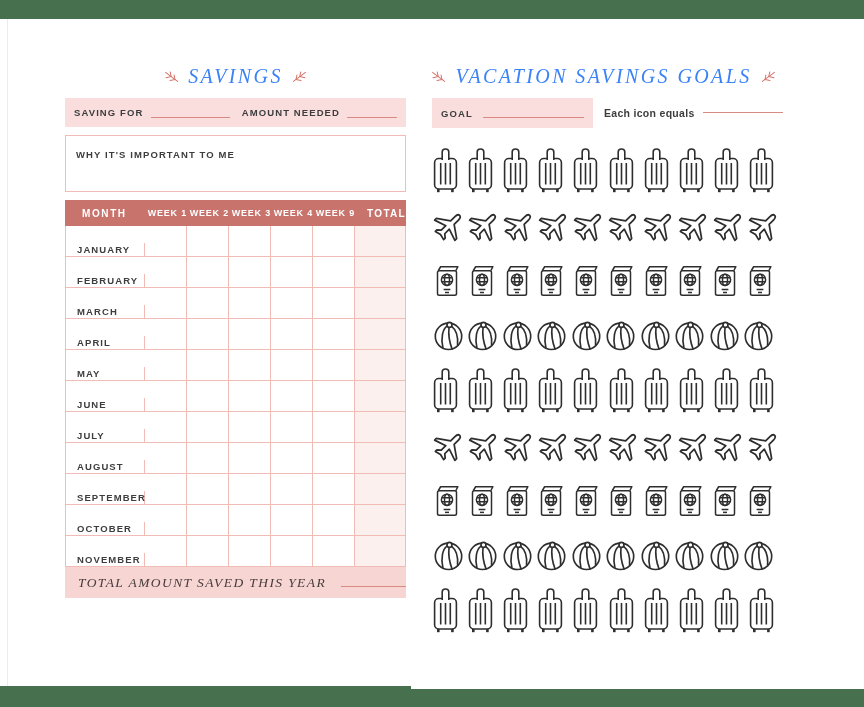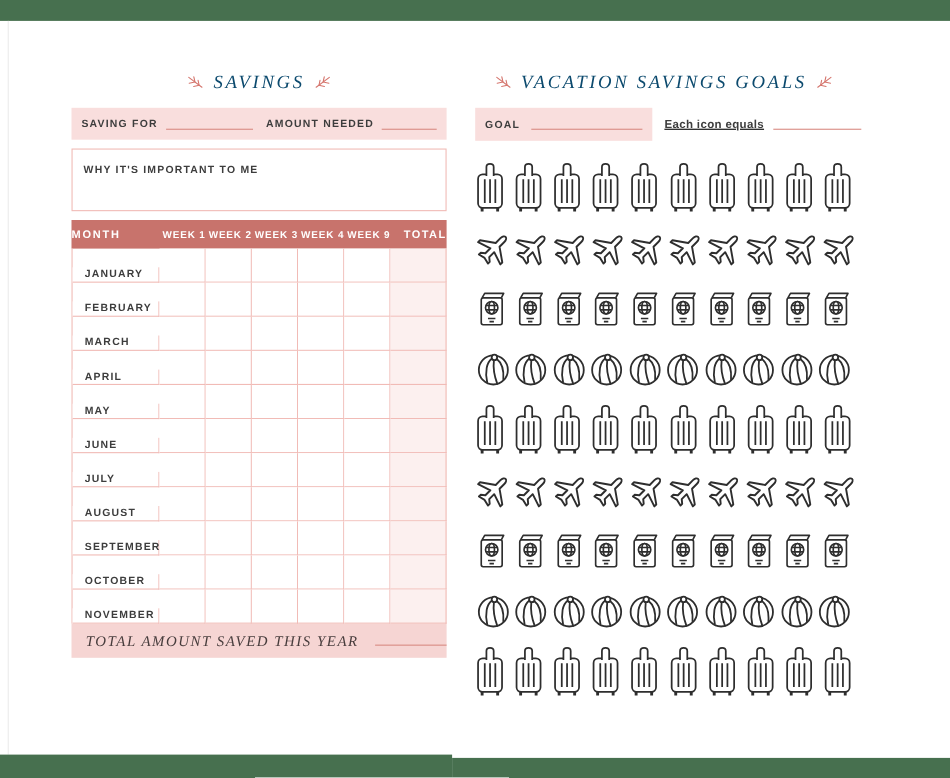--- a/index.html
+++ b/index.html
@@ -10,59 +10,59 @@
   .bar-bottom-left{left:0;top:686px;width:411px;height:21px;}
   .bar-bottom-right{left:411px;top:689px;width:453px;height:18px;}
   .edge{position:absolute;top:19px;height:667px;width:1px;background:#ececec;}
   .edge-l{left:7px;}
 
   .page{position:absolute;top:19px;}
   .left-page{left:65px;width:341px;height:667px;}
   .right-page{left:432px;width:343px;height:667px;}
 
   .title-row{position:absolute;top:46px;left:0;width:100%;display:flex;align-items:center;justify-content:center;gap:9px;}
-  .page-title{font-family:"Liberation Serif",serif;font-style:italic;font-weight:500;font-size:17px;
-              letter-spacing:2.4px;color:#0c4a6e;white-space:nowrap;}
+  .page-title{font-family:"Liberation Serif",serif;font-style:italic;font-weight:500;font-size:20px;
+              letter-spacing:2.4px;color:#3b82f6;white-space:nowrap;}
   .sprig{width:15px;height:12px;flex:none;}
   .sprig.flip{transform:scaleX(-1);}
 
   .lbl{font-size:9.5px;font-weight:700;letter-spacing:1.1px;color:var(--ink,#3d3d3d);white-space:nowrap;}
   .fill-line{display:inline-block;height:1px;border-bottom:1.5px solid var(--rose-line,#d98a83);transform:translateY(4px);}
 
   .box1{position:absolute;top:79px;left:0;width:341px;height:29px;background:var(--pink-box,#f9dedd);
         display:flex;align-items:center;padding:12px 9px;box-sizing:border-box;}
   .box1 .l1{flex:1;max-width:98px;margin:0 12px 0 8px;}
   .box1 .l2{width:50px;margin-left:7px;}
 
   .whybox{position:absolute;top:116px;left:0;width:341px;height:57px;border:1px solid var(--rose-border,#f1bbb6);
           box-sizing:border-box;padding:8px 10px;background:#fff;}
 
   .table{position:absolute;top:181px;left:0;width:341px;}
   .thead{display:grid;grid-template-columns:80px repeat(5,42px) 51px;height:26px;
          background:var(--rose-header,#c8736c);align-items:center;}
   .th{color:#ffffff;font-size:9px;font-weight:700;letter-spacing:0.8px;text-align:right;white-space:nowrap;}
-  .th-month{text-align:left;padding-left:0;font-size:10px;letter-spacing:1.6px;}
+  .th-month{text-align:left;padding-left:17px;font-size:10px;letter-spacing:1.6px;}
   .th-total{font-size:10px;letter-spacing:1.3px;}
   .tbody{border-left:1px solid var(--rose-border,#f1bbb6);}
   .trow{display:grid;grid-template-columns:79px repeat(5,42px) 51px;height:31px;}
   .td{border-right:1px solid var(--rose-border,#f1bbb6);border-bottom:1px solid var(--rose-border,#f1bbb6);background:#fff;}
   .td-month{display:flex;align-items:center;padding-left:11px;font-size:9.5px;font-weight:700;
             letter-spacing:1.1px;color:var(--ink,#3d3d3d);background:#fff;margin-top:17px;}
   .td-total{background:var(--pink-total-cell,#fcf0ef);}
   .total-row{display:flex;align-items:center;height:31px;background:var(--pink-total-row,#f6d5d3);
              padding-left:13px;box-sizing:border-box;}
   .total-label{font-family:"Liberation Serif",serif;font-style:italic;font-size:13.5px;letter-spacing:1.4px;
                color:#473c3c;white-space:nowrap;}
   .total-row .fill-line{width:97px;margin-left:15px;transform:translateY(3px);}
 
   .goal-row{position:absolute;top:79px;left:0;width:343px;display:flex;align-items:center;}
   .goal-box{width:161px;height:30px;background:var(--pink-box,#f9dedd);display:flex;align-items:center;
             padding:14px 9px;box-sizing:border-box;flex:none;}
   .goal-box .fill-line{flex:1;max-width:106px;margin-left:10px;}
-  .each-wrap{display:flex;align-items:center;margin-left:11px;text-decoration:underline;}
+  .each-wrap{display:flex;align-items:flex-start;margin-left:11px;}
   .each-label{font-size:10.5px;font-weight:600;letter-spacing:0.3px;color:var(--ink,#3d3d3d);white-space:nowrap;}
   .each-wrap .fill-line{width:80px;margin-left:8px;}
 
   .icon-grid{position:absolute;top:124px;left:0;width:343px;}
   .icon-row{height:55px;display:flex;align-items:center;justify-content:space-between;}
   .icn{display:flex;align-items:center;justify-content:center;}
   .icn svg{display:block;}
   svg.ic-luggage{width:27px;height:48px;}
   svg.ic-plane{width:35px;height:35px;}
   svg.ic-passport{width:30px;height:37.5px;}

